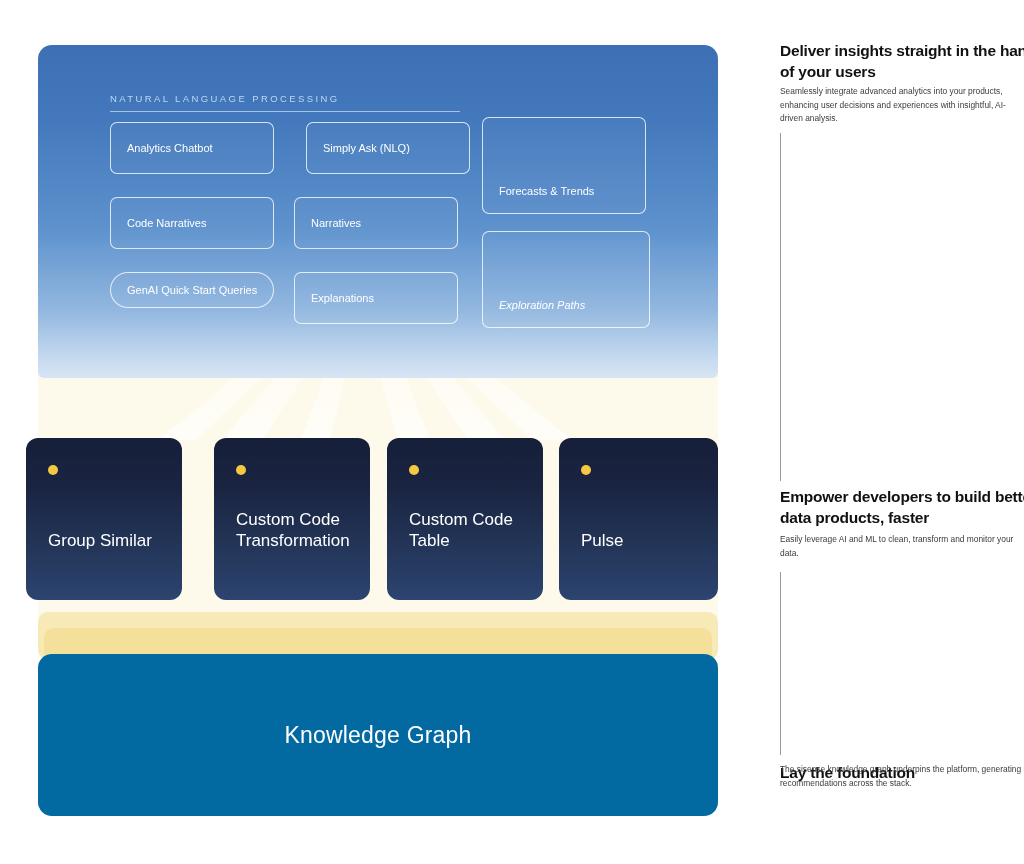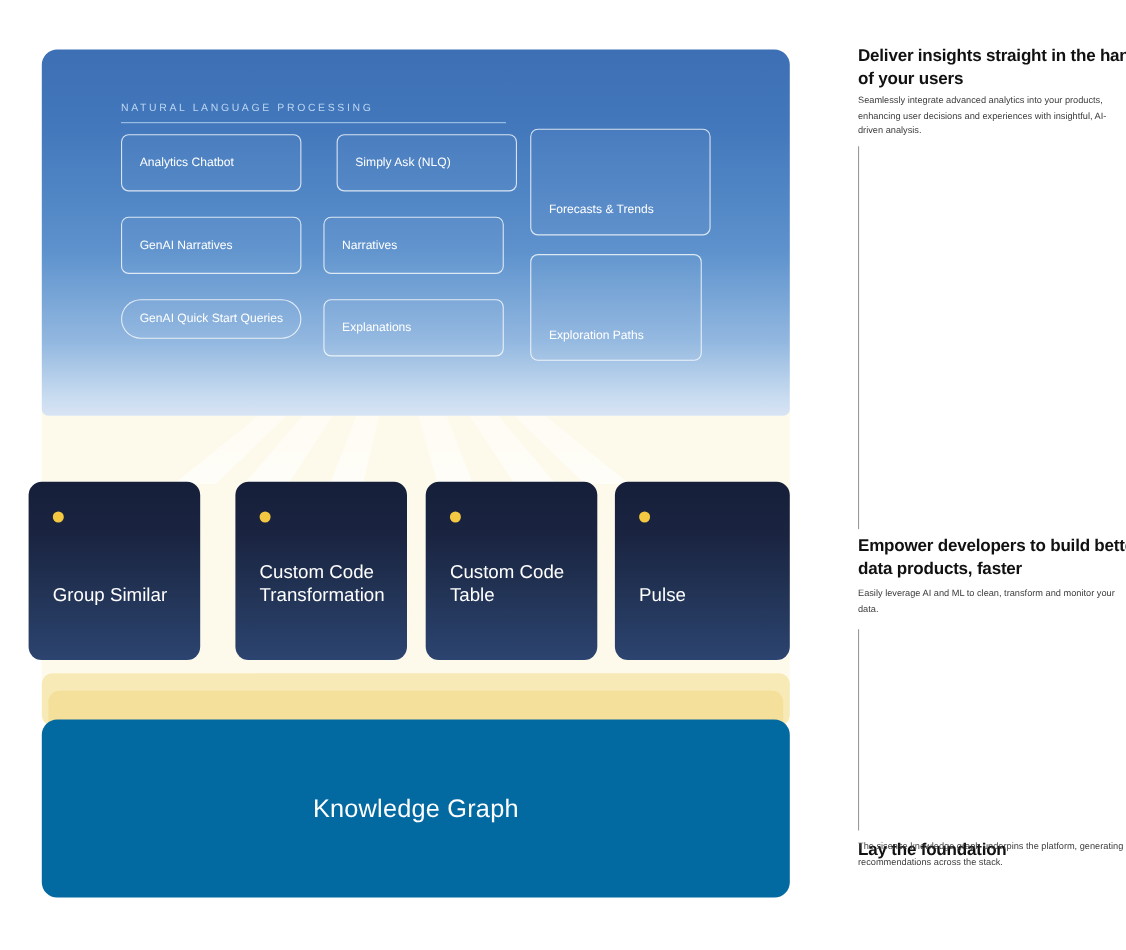--- a/index.html
+++ b/index.html
@@ -229,40 +229,40 @@
 
     <div class="nlp-card" style="left:72px; top:77px; width:164px; height:52px;">
       <span>Analytics Chatbot</span>
     </div>
 
     <div class="nlp-card" style="left:268px; top:77px; width:164px; height:52px;">
       <span>Simply Ask (NLQ)</span>
     </div>
 
     <div class="nlp-card" style="left:72px; top:152px; width:164px; height:52px;">
-      <span>GenAI Narratives</span>
+      <span>Code Narratives</span>
     </div>
 
     <div class="nlp-card" style="left:256px; top:152px; width:164px; height:52px;">
       <span>Narratives</span>
     </div>
 
     <div class="nlp-card" style="left:72px; top:227px; width:164px; height:36px;border-radius:22px;">
       <span>GenAI Quick Start Queries</span>
     </div>
 
     <div class="nlp-card" style="left:256px; top:227px; width:164px; height:52px;">
       <span>Explanations</span>
     </div>
 
     <div class="nlp-card tall" style="left:444px; top:72px; width:164px; height:97px;">
       <span>Forecasts &amp; Trends</span>
     </div>
 
-    <div class="nlp-card tall" style="left:444px; top:186px; width:156px; height:97px;">
+    <div class="nlp-card tall" style="left:444px; top:186px; width:168px; height:97px;font-style:italic;">
       <span>Exploration Paths</span>
     </div>
   </div>
 
   <div class="dark-card" style="left:26px; top:438px; width:156px; height:162px;">
     <span class="dot"></span>
     <span class="dark-label">Group Similar</span>
   </div>
 
   <div class="dark-card" style="left:214px; top:438px; width:156px; height:162px;">

